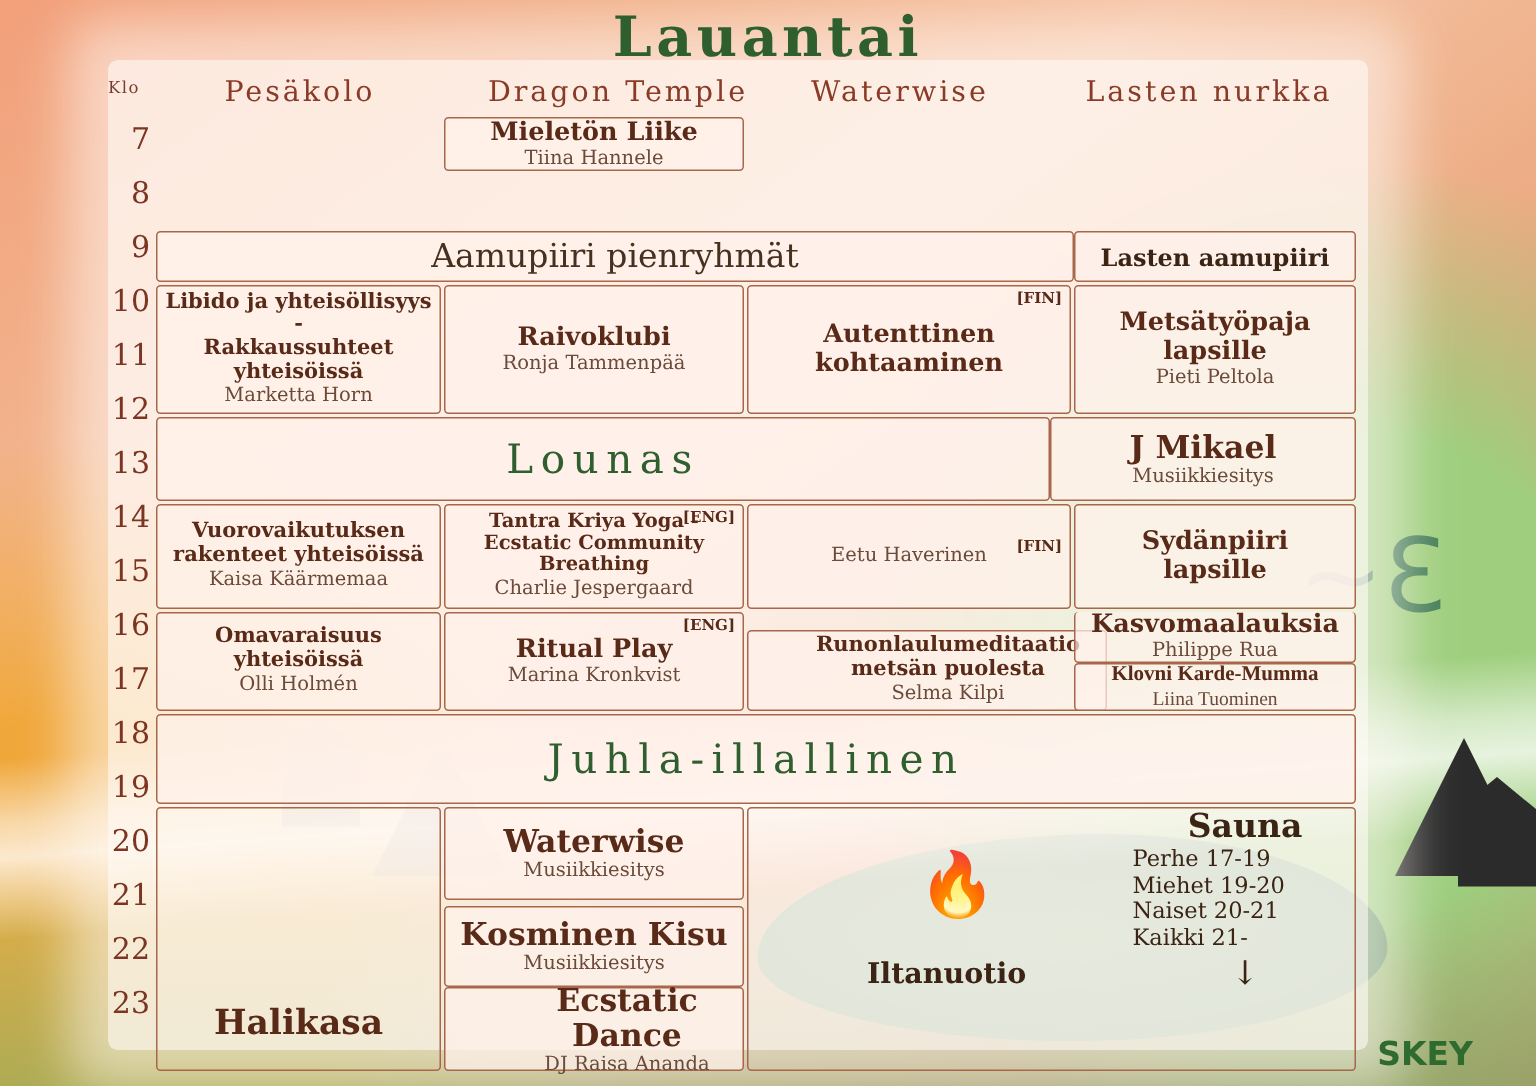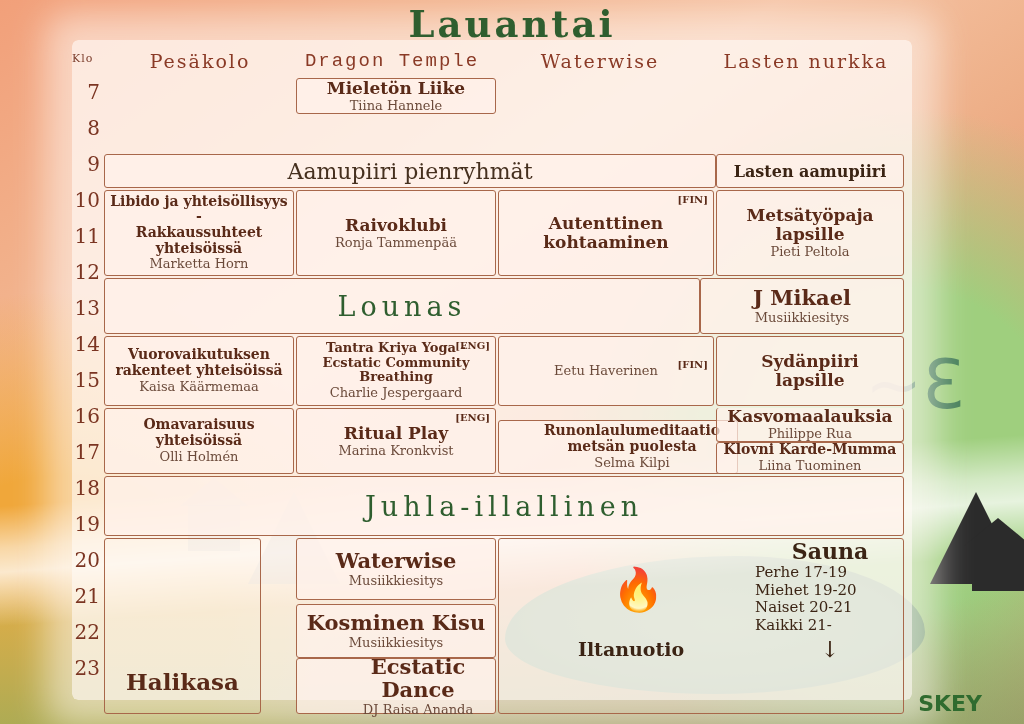--- a/index.html
+++ b/index.html
@@ -92,21 +92,21 @@
 </div>
 
 <div class="paper"></div>
 
 <div class="title">Lauantai</div>
 
 <div class="klo">Klo</div>
 
 <div class="cols">
   <div class="col" style="left:0px;width:200px;">Pesäkolo</div>
-  <div class="col" style="left:192px;width:200px;font-family:Liberation Mono, monospace;">Dragon Temple</div>
+  <div class="col" style="left:212px;width:200px;">Dragon Temple</div>
   <div class="col" style="left:400px;width:200px;">Waterwise</div>
   <div class="col" style="left:600px;width:212px;">Lasten nurkka</div>
 </div>
 
 <div class="hours">
   <div class="hour" style="top:4px;">7</div>
   <div class="hour" style="top:40px;">8</div>
   <div class="hour" style="top:76px;">9</div>
   <div class="hour" style="top:112px;">10</div>
   <div class="hour" style="top:148px;">11</div>
@@ -194,40 +194,40 @@
   </div>
   <div class="cell small" style="left:394px;top:344px;width:240px;height:54px;padding-left:32px;">
     <div class="t" style="white-space:pre-line;">Runonlaulumeditaatio
 metsän puolesta</div>
     <div class="s">Selma Kilpi</div>
   </div>
   <div class="cell" style="left:612px;top:332px;width:188px;height:34px;border-top:none;">
     <div class="t">Kasvomaalauksia</div>
     <div class="s">Philippe Rua</div>
   </div>
-  <div class="cell small" style="left:612px;top:366px;width:188px;height:32px;">
+  <div class="cell small" style="left:612px;top:366px;width:188px;height:32px;font-family:Liberation Serif, serif;">
     <div class="t">Klovni Karde-Mumma</div>
     <div class="s">Liina Tuominen</div>
   </div>
 
   <div class="band" style="left:0px;top:400px;width:800px;height:60px;">Juhla-illallinen</div>
 
   <div class="cell" style="left:192px;top:462px;width:200px;height:62px;">
     <div class="t" style="font-size:21px;">Waterwise</div>
     <div class="s">Musiikkiesitys</div>
   </div>
   <div class="cell" style="left:192px;top:528px;width:200px;height:54px;">
     <div class="t" style="font-size:21px;">Kosminen Kisu</div>
     <div class="s">Musiikkiesitys</div>
   </div>
   <div class="cell" style="left:192px;top:582px;width:200px;height:56px;padding-left:48px;">
     <div class="t" style="font-size:21px;">Ecstatic Dance</div>
     <div class="s">DJ Raisa Ananda</div>
   </div>
-  <div class="cell" style="left:0px;top:462px;width:157px;height:176px;background:transparent;border-color:#a8674a;">
+  <div class="cell" style="left:0px;top:462px;width:190px;height:176px;background:transparent;border-color:#a8674a;">
     <div class="t" style="font-size:23px;margin-top:112px;">Halikasa</div>
   </div>
   <div class="cell" style="left:394px;top:462px;width:406px;height:176px;background:transparent;border-color:#a8674a;"></div>
 </div>
 
 <div class="fire" style="left:612px;top:565px;">🔥</div>
 <div class="iltanuotio" style="left:578px;top:638px;">Iltanuotio</div>
 
 <div class="sauna" style="left:755px;top:538px;width:150px;">
   <div class="h">Sauna</div>

